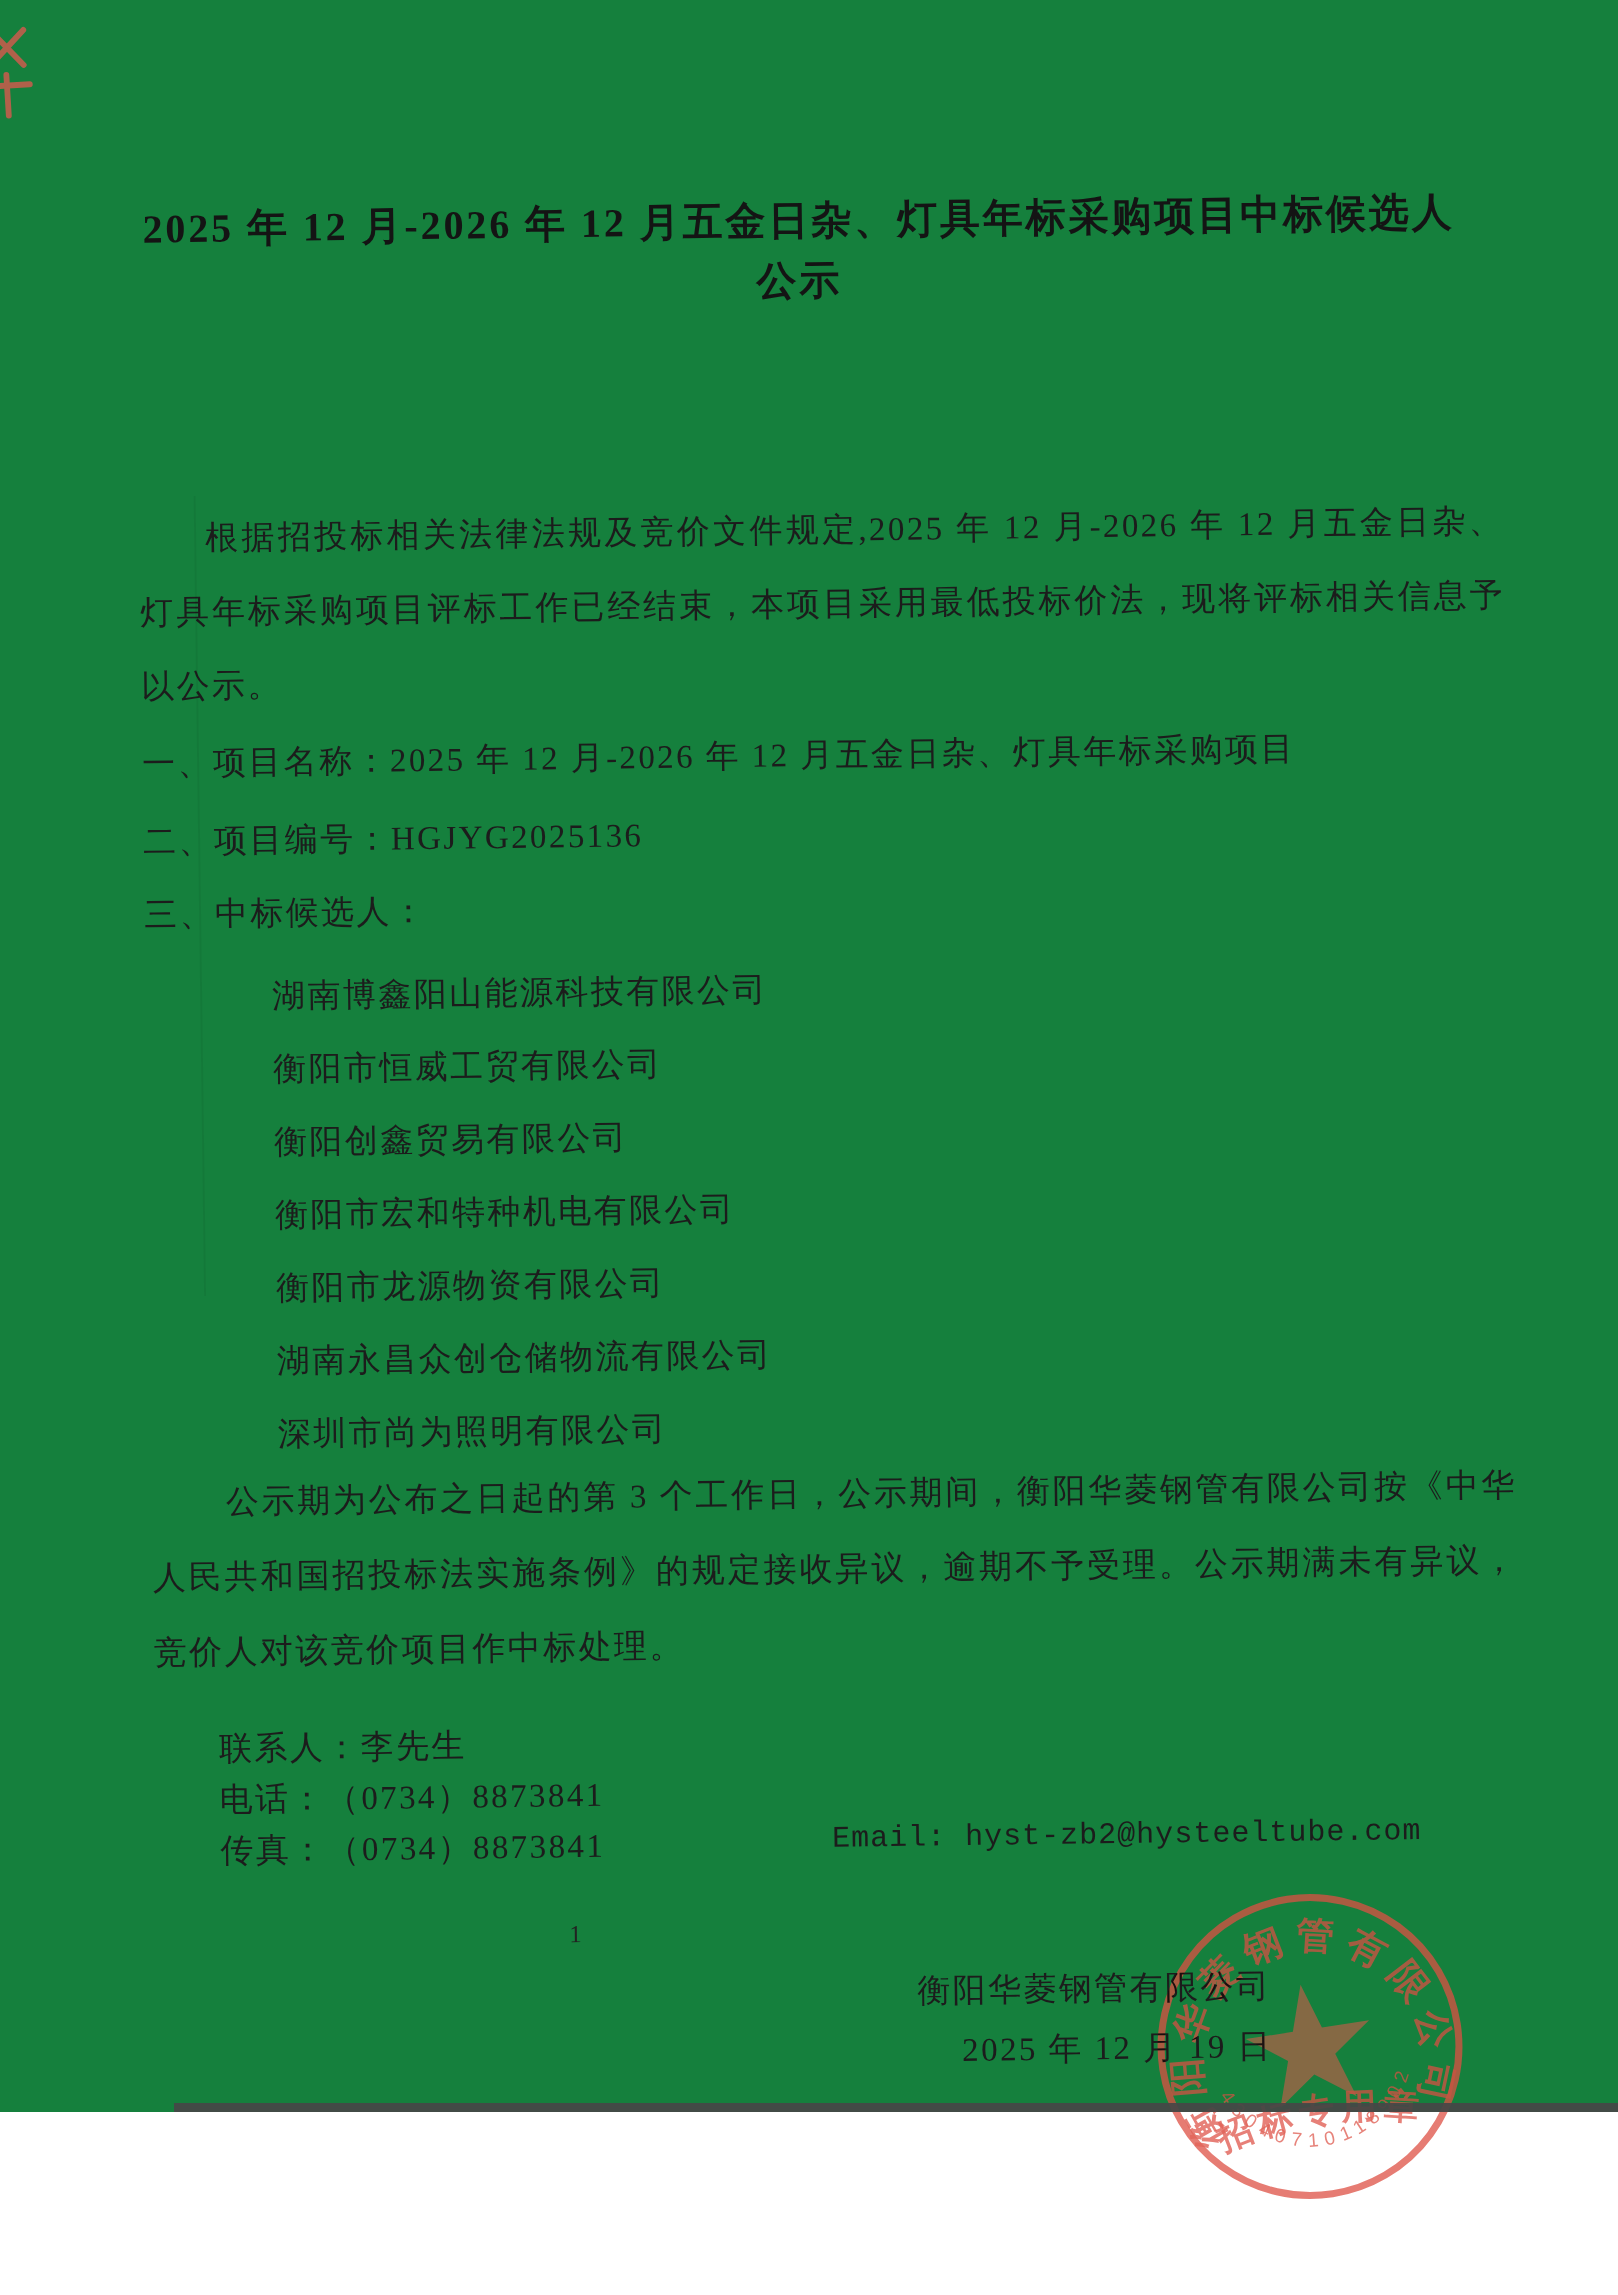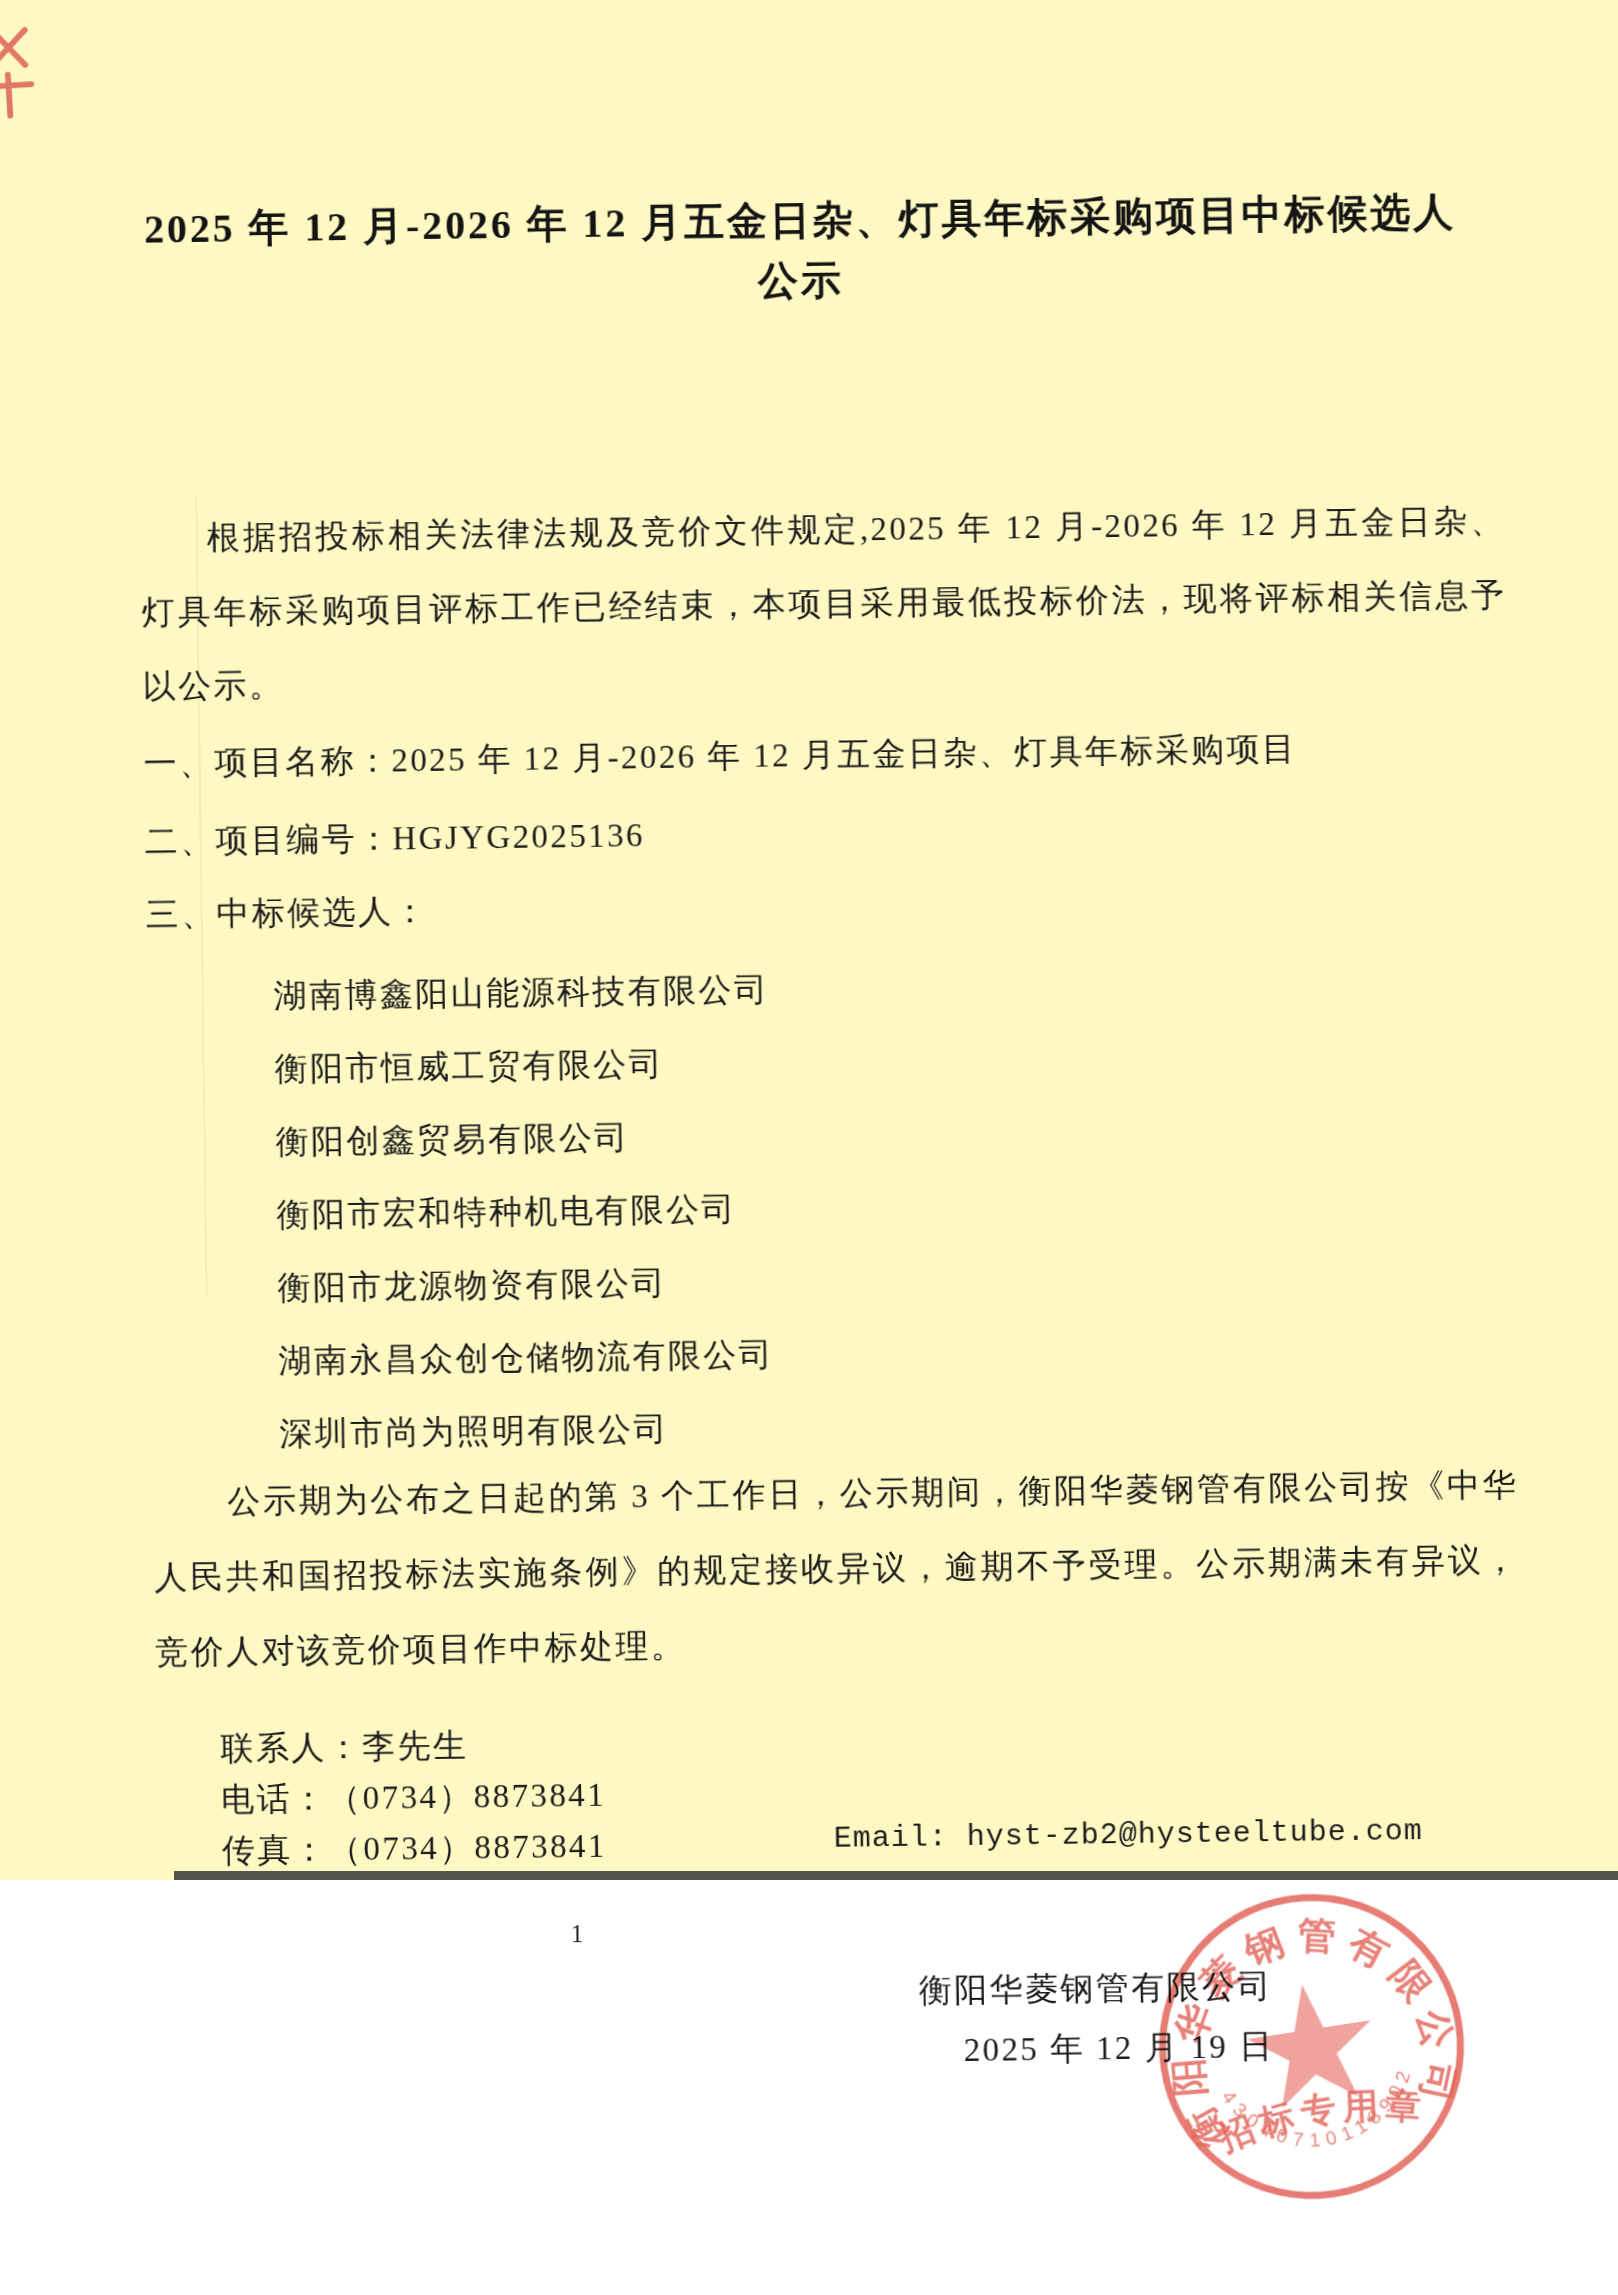--- a/index.html
+++ b/index.html
@@ -8,22 +8,22 @@
     width: 1619px;
     height: 2296px;
     background: #ffffff;
     font-family: "Liberation Serif", serif;
     color: #1c1c1c;
     overflow: hidden;
   }
   .page {
     position: relative;
     width: 1619px;
-    height: 1880px;
-    background: #fef9c3;
+    height: 2112px;
+    background: #15803d;
   }
   .content {
     position: absolute;
     inset: 0;
     transform: rotate(-0.75deg);
     transform-origin: 50% 50%;
   }
   .title {
     position: absolute;
     top: 191px;

